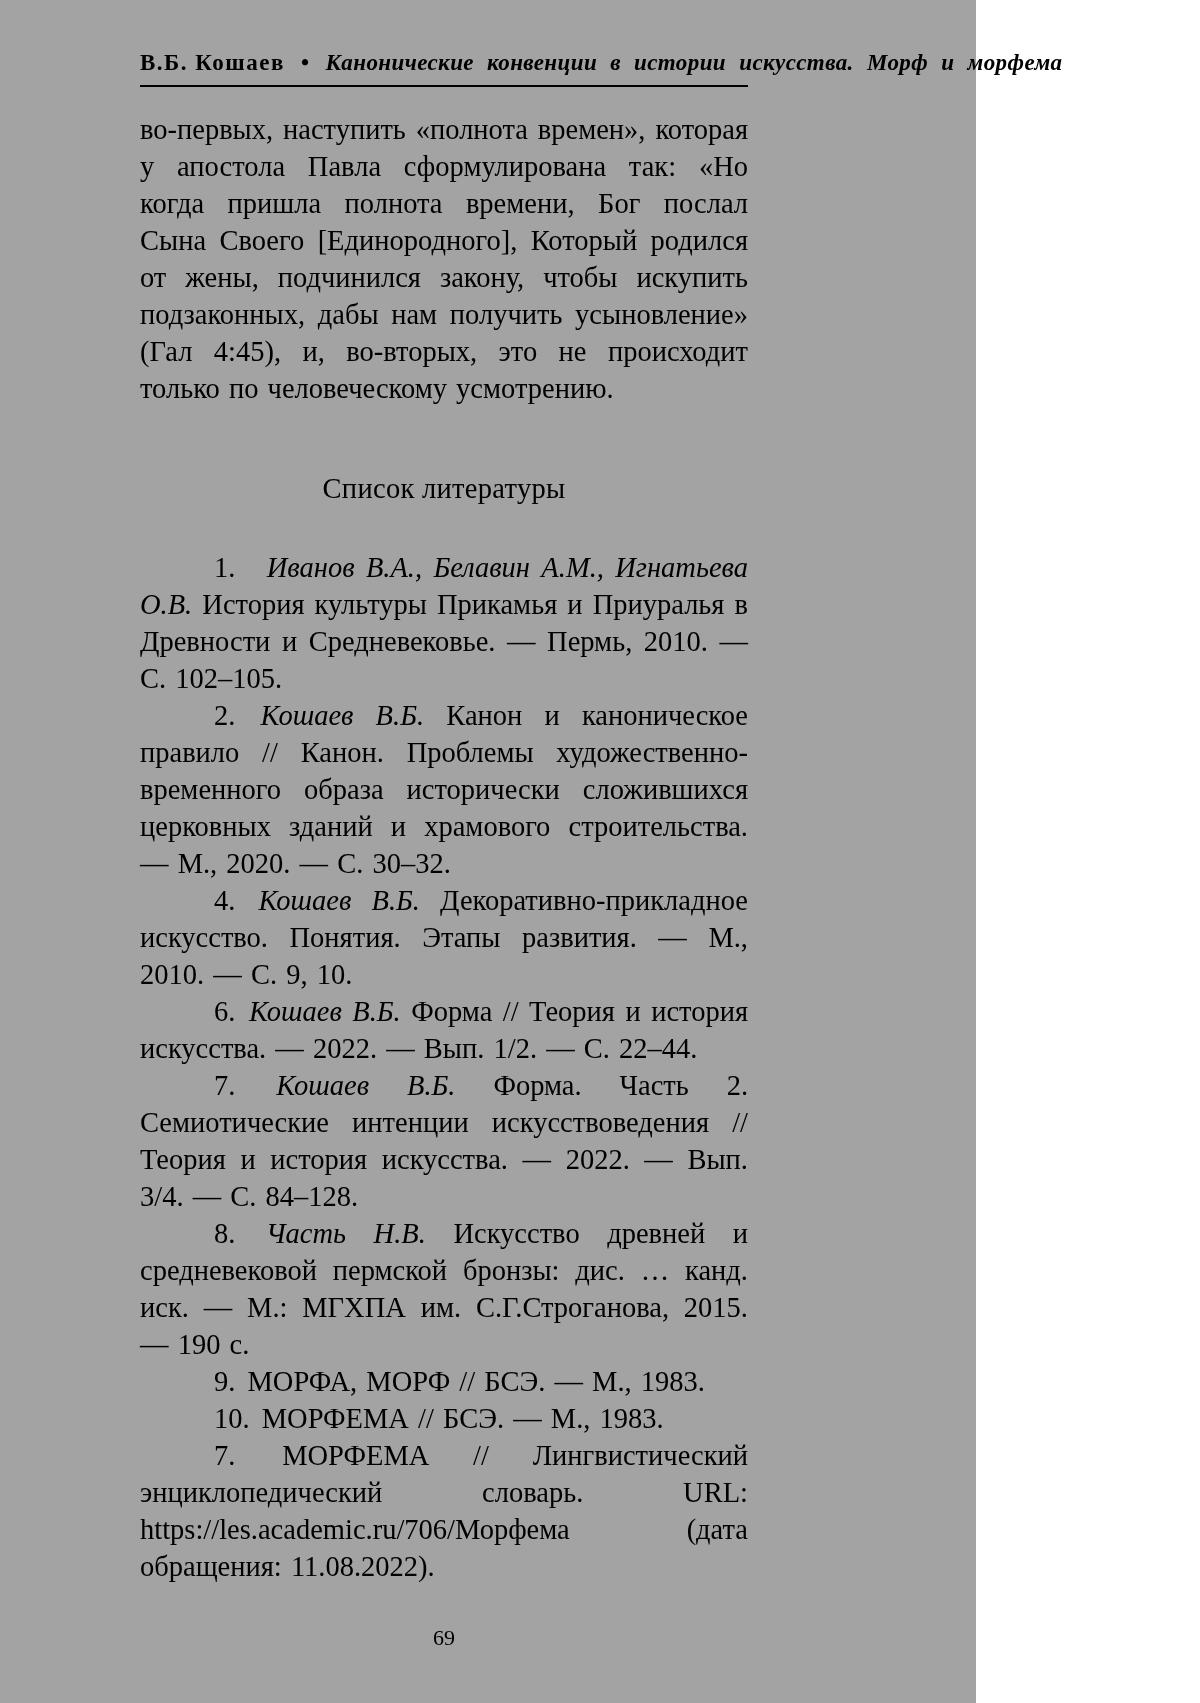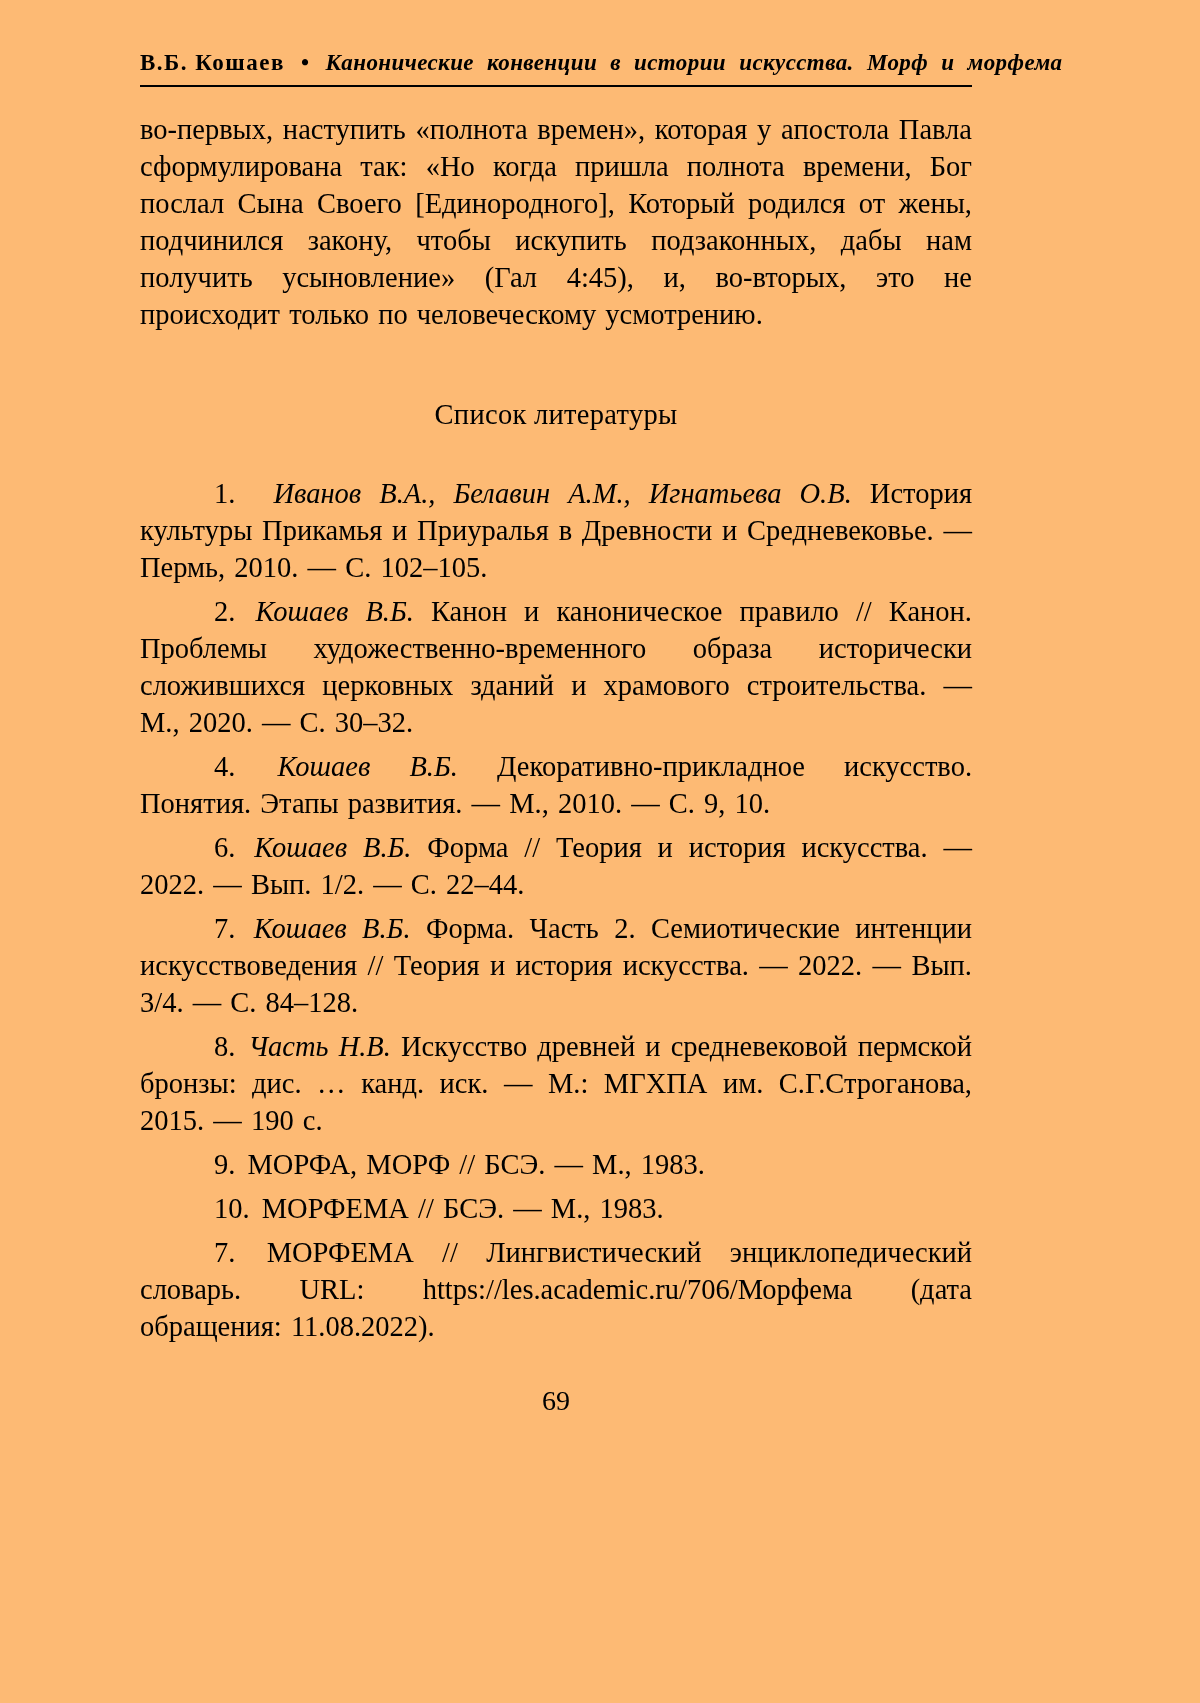--- a/index.html
+++ b/index.html
@@ -3,23 +3,23 @@
 <meta charset="utf-8">
 <style>
   * { margin: 0; padding: 0; box-sizing: border-box; }
   html, body { background: #ffffff; }
   body {
     font-family: "Liberation Serif", "DejaVu Serif", serif;
     color: #000000;
     -webkit-font-smoothing: antialiased;
   }
   .page {
-    width: 1200px;
+    width: 976px;
     min-height: 1703px;
-    background: #fdba74;
+    background: #a3a3a3;
     padding: 50px 228px 40px 140px;
     position: relative;
   }
   
   .running-head {
     font-size: 23px;
     white-space: nowrap;
     letter-spacing: 0.3px;
   }
   .running-head .author {
@@ -58,29 +58,28 @@
   }
   .refs {
     margin-top: 44px;
     font-size: 28.5px;
     line-height: 37px;
   }
   .ref {
     text-align: justify;
     text-indent: 74px;
     word-spacing: 2px;
-    margin-top: 7px;
   }
   .ref .ref-num { margin-right: 3px; }
   .ref .ref-num.wide { margin-right: 20px; }
   .ref .authors { font-style: italic; }
   .page-num {
     margin-top: 40px;
     text-align: center;
-    font-size: 28px;
+    font-size: 22px;
   }
 </style>
 </head>
 <body>
 
 <div class="page">
 
   <header class="running-head">
     <span class="author">В.Б. Кошаев</span>
     <span class="sep">•</span>

